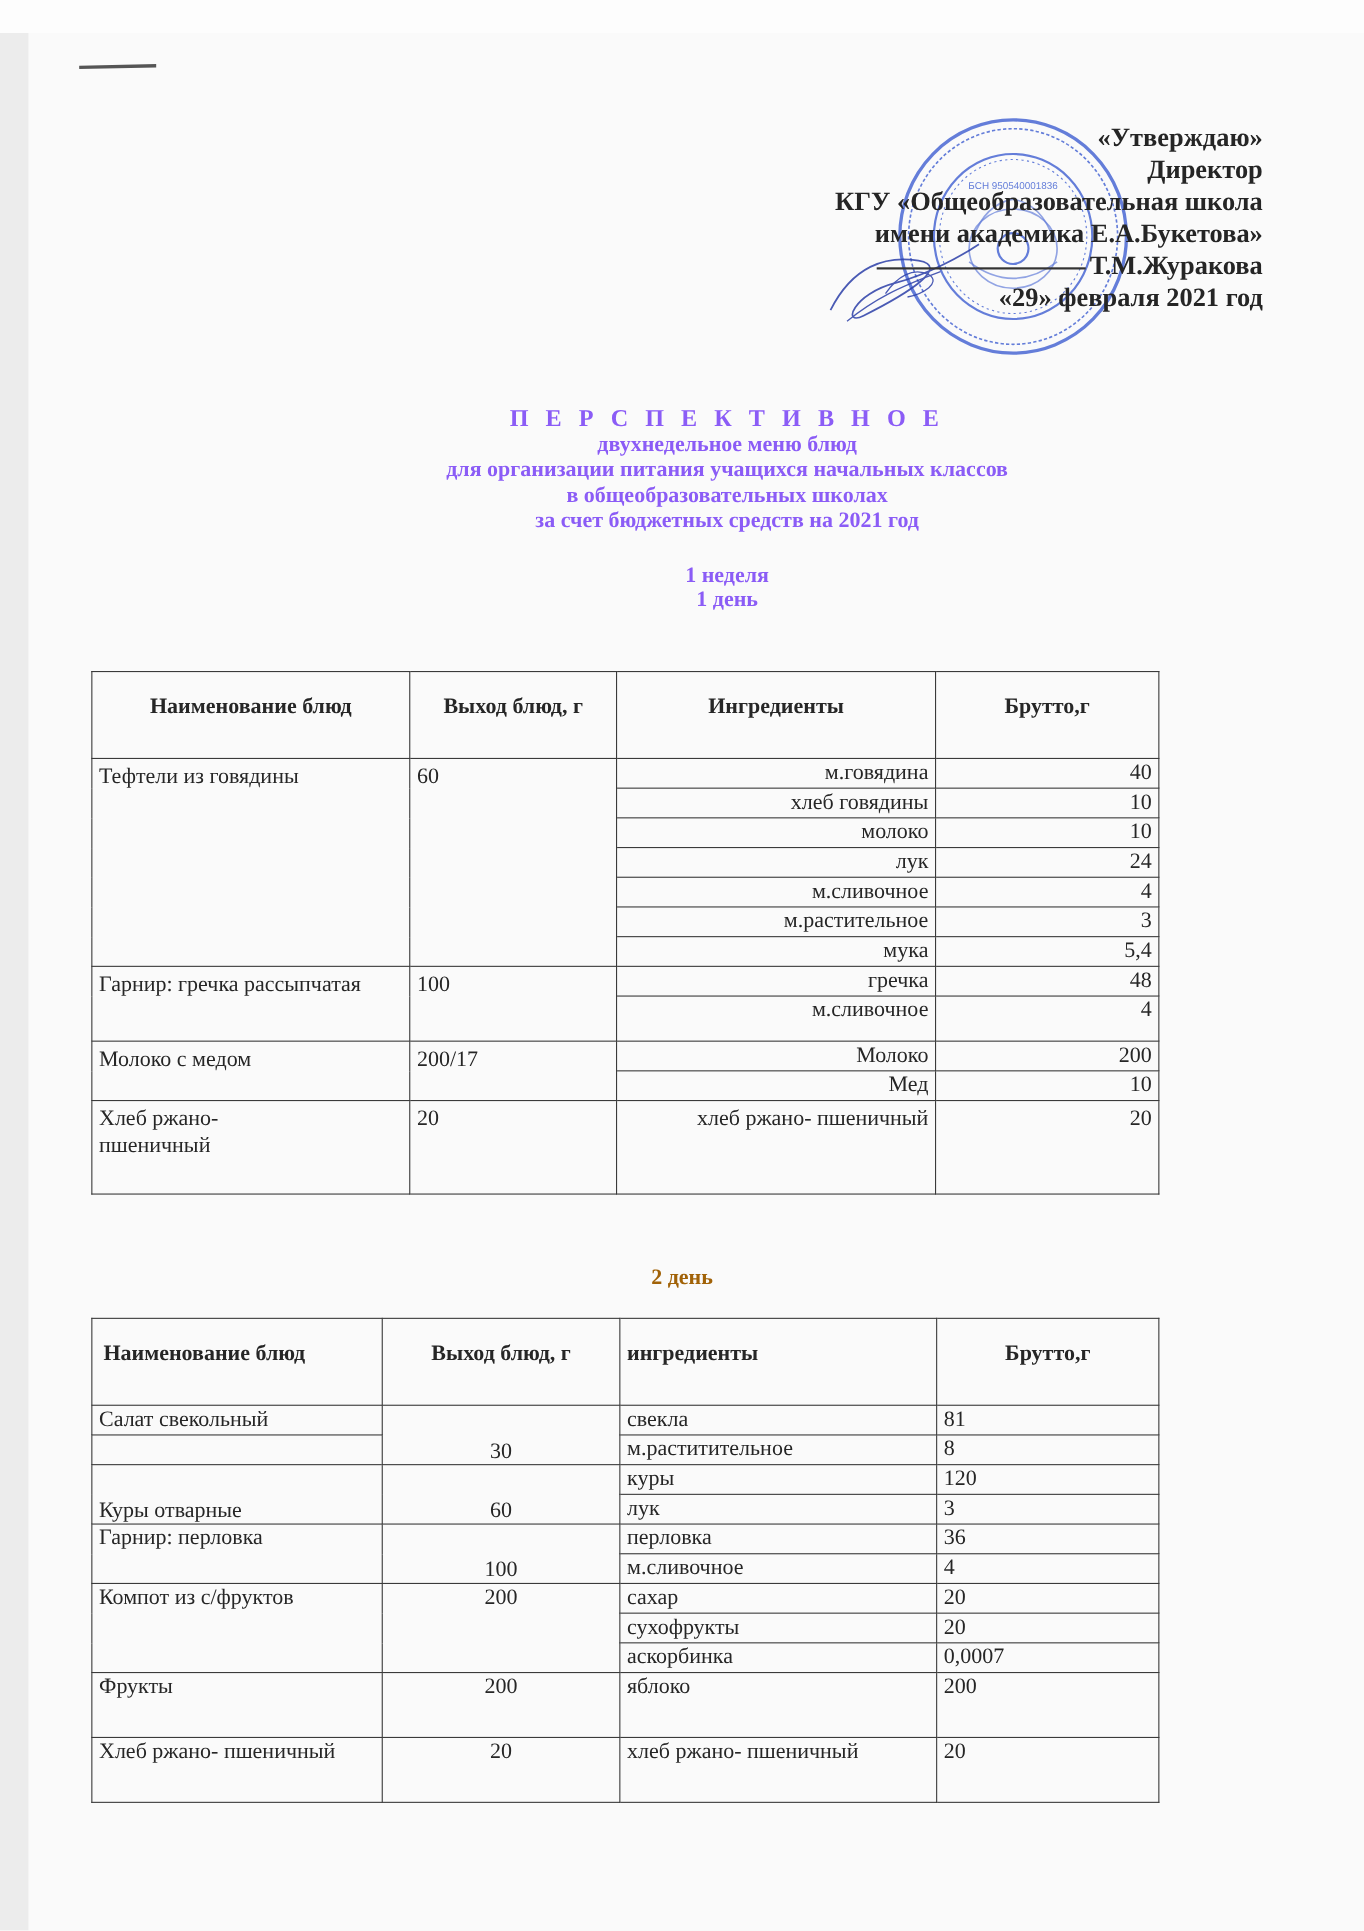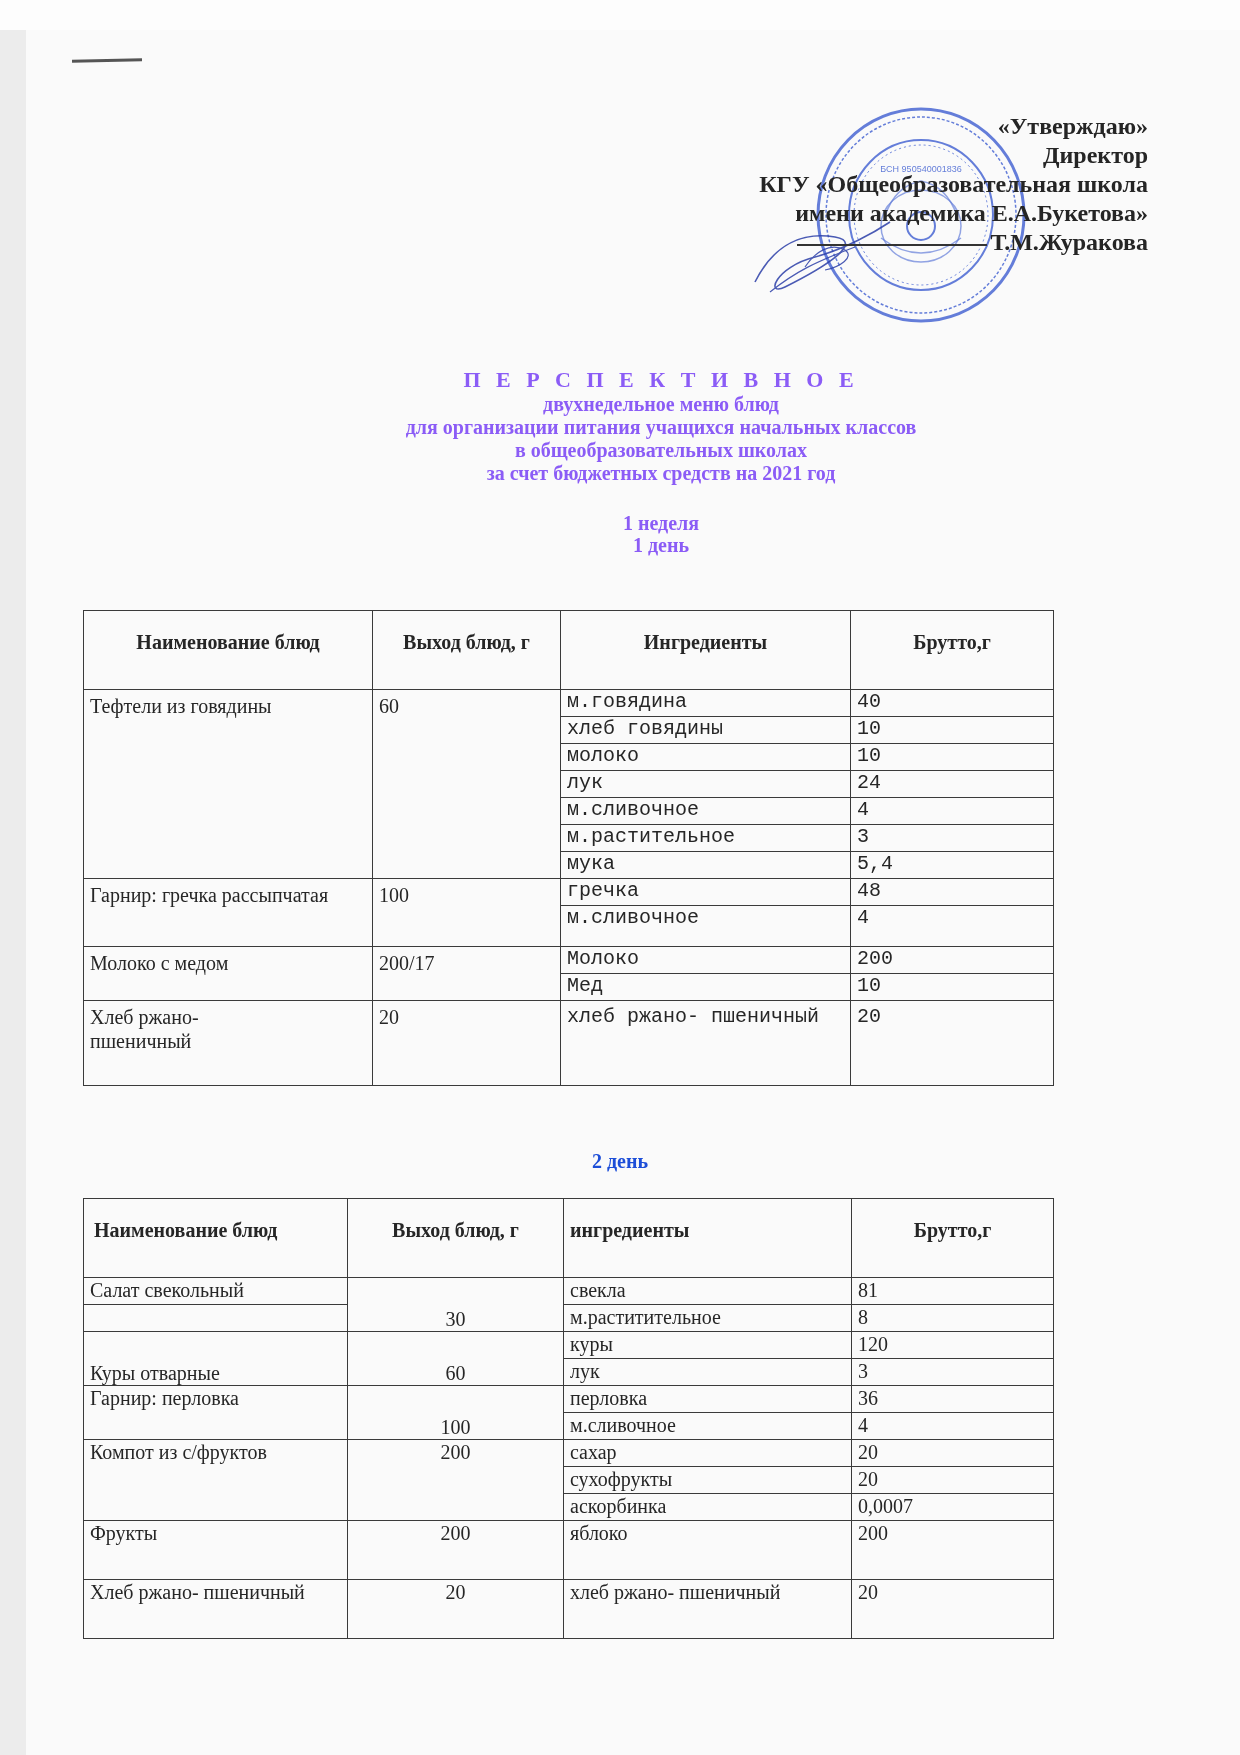--- a/index.html
+++ b/index.html
@@ -37,37 +37,37 @@
     .heading {
       position:absolute; left:0; width:1240px; top:367px; text-align:center;
       font-weight:bold; color:#8b5cf6;margin-left:41px;
     }
     .heading .big { font-size:22px; letter-spacing:5px; line-height:26px; }
     .heading .line { font-size:20px; line-height:23px; }
     .heading .week { margin-top:27px; font-size:20px; line-height:22px; }
 
     .day2-title {
       position:absolute; left:0; width:1240px; top:1150px; text-align:center;
-      font-weight:bold; font-size:20px; color:#1d4ed8;
+      font-weight:bold; font-size:20px; color:#a16207;
     }
 
     
     table.menu {
       position:absolute; border-collapse:collapse; table-layout:fixed;
       font-size:20px; color:#262626;
     }
     table.menu td, table.menu th {
       border:1.5px solid #3a3a3a; padding:0 6px; vertical-align:top;
     }
     table.menu th { font-weight:bold; height:58px; padding-top:20px; }
     table.menu td { line-height:24px; height:26px; }
     .t1 { left:83px; top:610px; width:970px; }
     .t2 { left:83px; top:1198px; width:970px; }
     .t1 th { text-align:center; }
-    .t1 td.ing, .t1 td.qty { text-align:left;font-family:Liberation Mono, monospace; }
+    .t1 td.ing, .t1 td.qty { text-align:right; }
     .t2 td.yield { text-align:center; }
     .t2 th.h-ing { text-align:left; }
     .t2 th.h-yield, .t2 th.h-dish, .t2 th.h-qty { text-align:center; }
     .t2 th.h-dish { text-align:left; padding-left:10px; }
     .t1 td.dish, .t1 td.yield { padding-top:4px; }
     .t2 td { vertical-align:middle; }
     .t2 td.dish-top { vertical-align:top; }
   </style>
 </head>
 <body>
@@ -94,20 +94,21 @@
   <path d="M25 80 C 50 60, 70 50, 110 35" fill="none" stroke="#2c3fa8" stroke-width="1.2"></path>
   <path d="M60 55 C 70 40, 85 30, 100 38 C 110 45, 95 55, 80 58" fill="none" stroke="#2c3fa8" stroke-width="1.2"></path>
 </svg>
 
 <div class="approval">
   <div>«Утверждаю»</div>
   <div>Директор</div>
   <div>КГУ «Общеобразовательная школа</div>
   <div>имени академика Е.А.Букетова»</div>
   <div><span class="sig-line"></span><span>Т.М.Журакова</span></div>
+  <div>«29» февраля 2021 год</div>
 </div>
 
 <div class="heading">
   <div class="big">П Е Р С П Е К Т И В Н О Е</div>
   <div class="line">двухнедельное меню блюд</div>
   <div class="line">для организации питания учащихся начальных классов</div>
   <div class="line">в общеобразовательных школах</div>
   <div class="line">за счет бюджетных средств на 2021 год</div>
   <div class="week">1 неделя</div>
   <div class="line">1 день</div>

